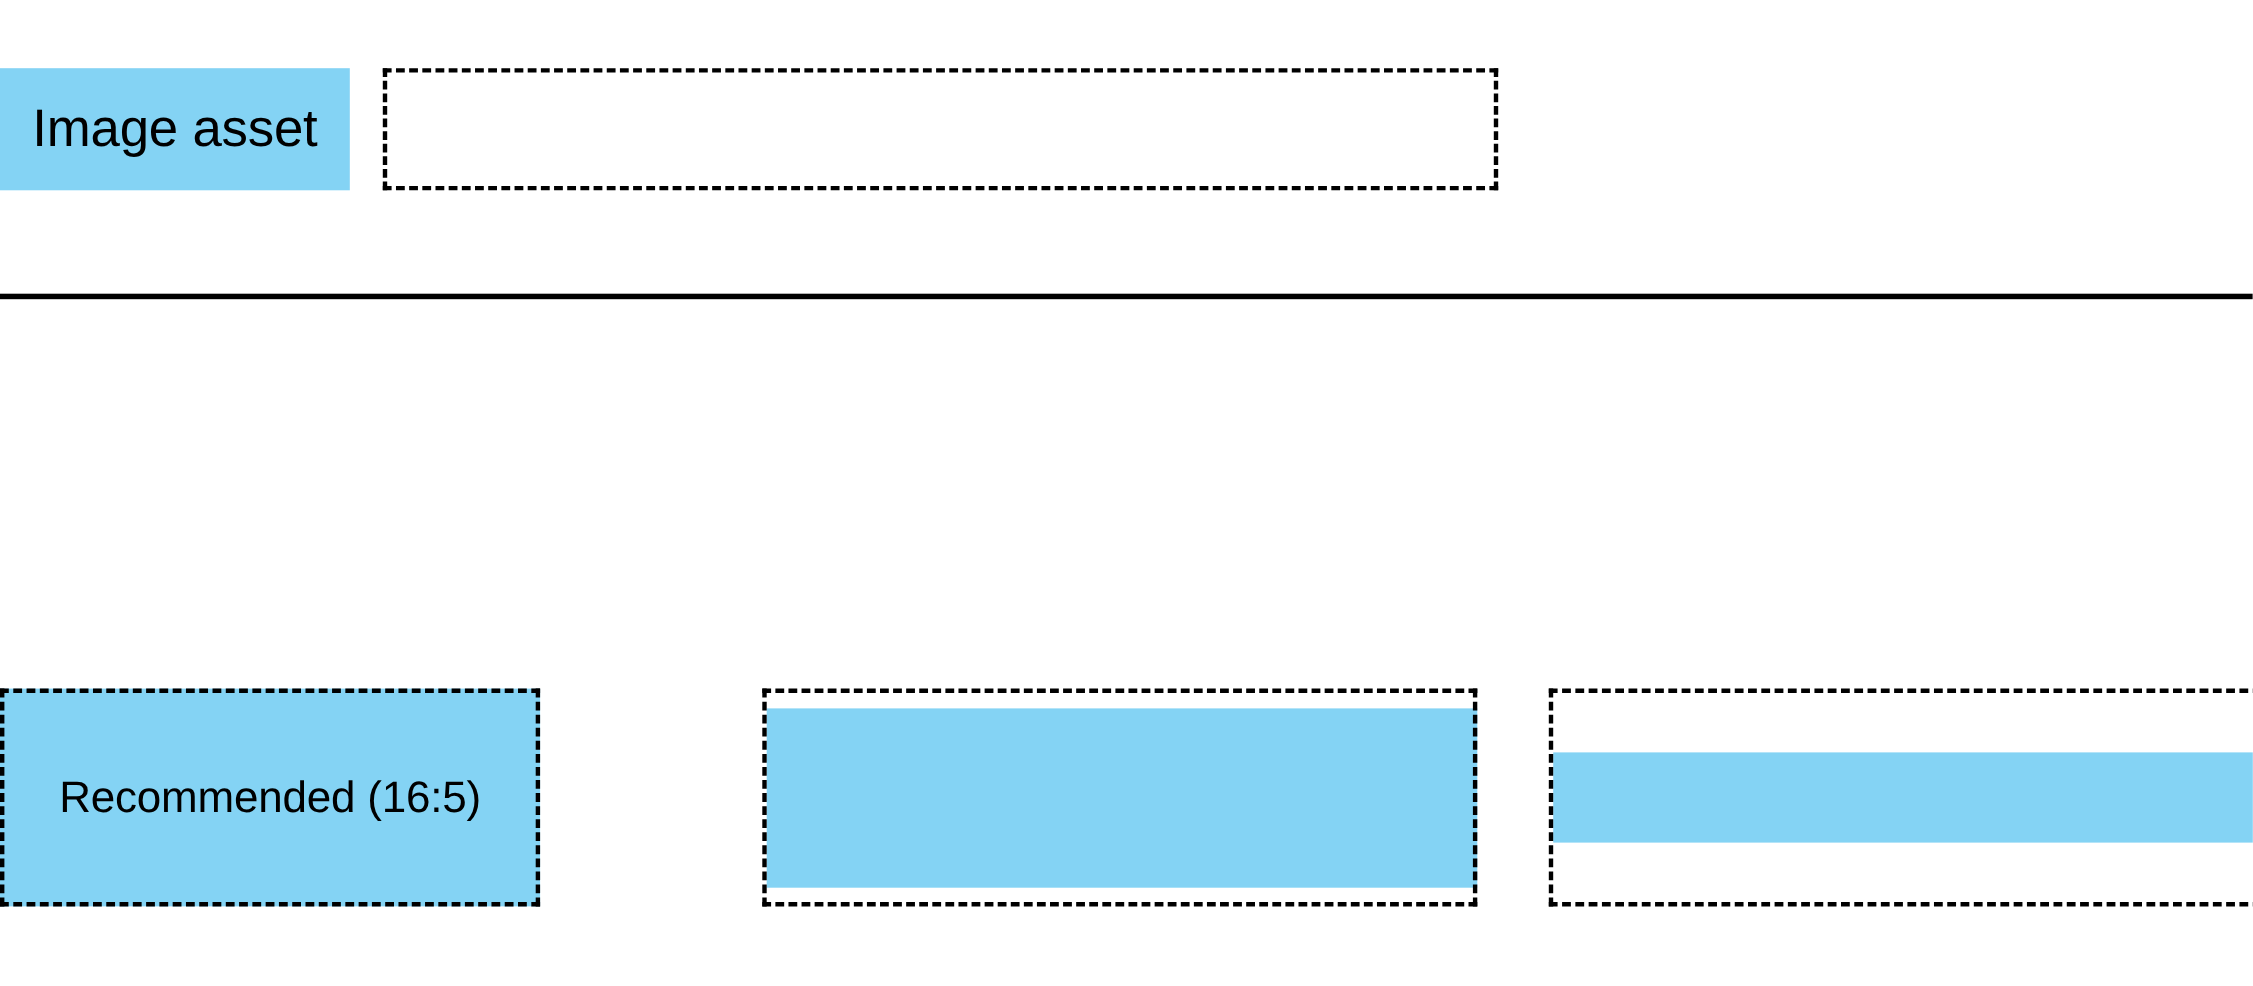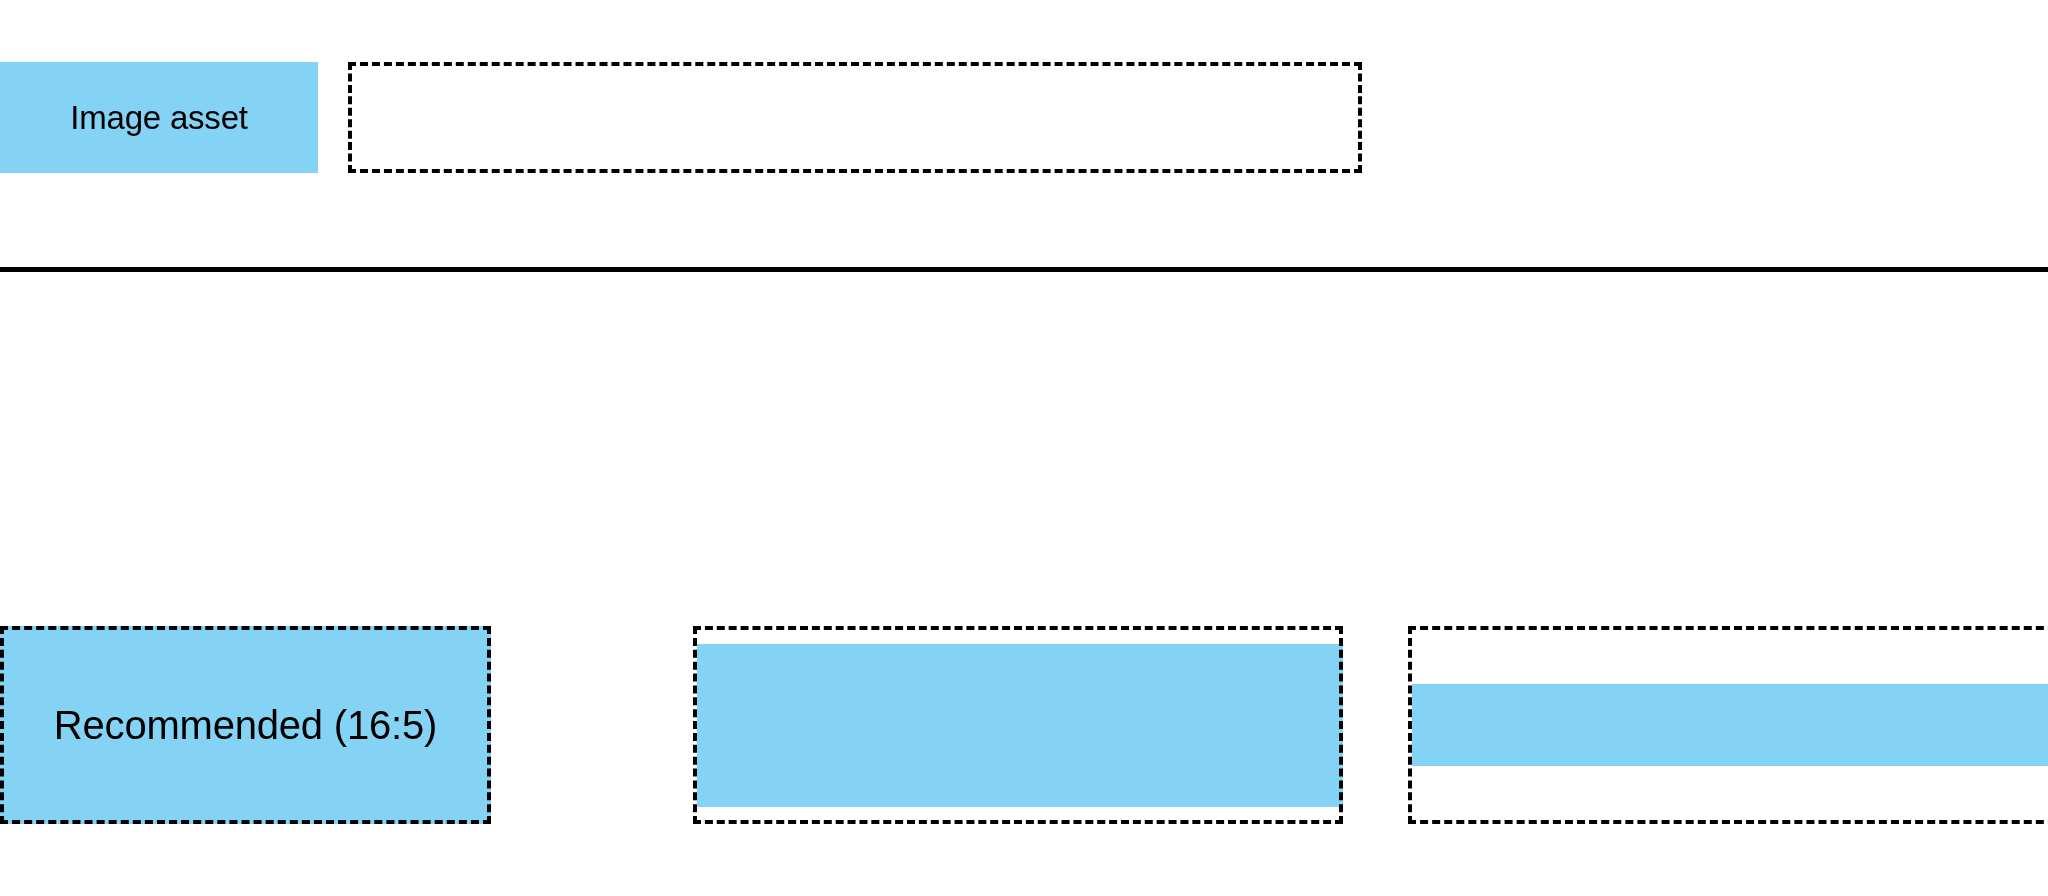--- a/index.html
+++ b/index.html
@@ -53,21 +53,21 @@
     height: 111px;
   }
   #image-asset-label {
     left: 0;
     top: 62px;
     width: 318px;
     height: 111px;
     display: flex;
     align-items: center;
     justify-content: center;
-    font-size: 33px;
+    font-size: 48px;
   }
 
   #header-space-box {
     left: 348px;
     top: 62px;
     width: 1014px;
     height: 111px;
   }
   #header-space-label {
     left: 348px;

